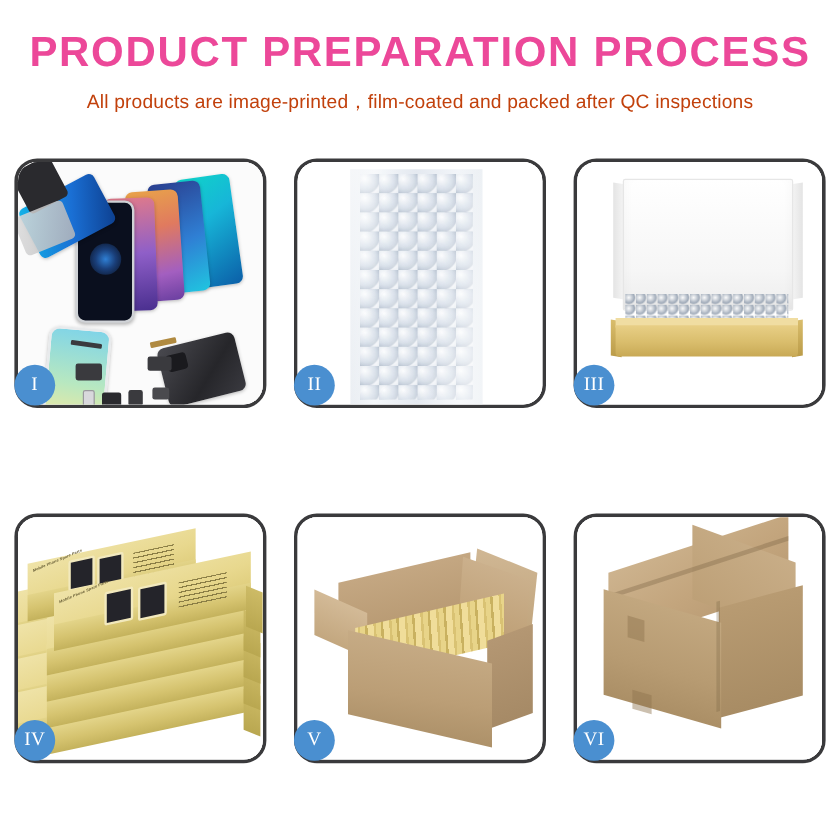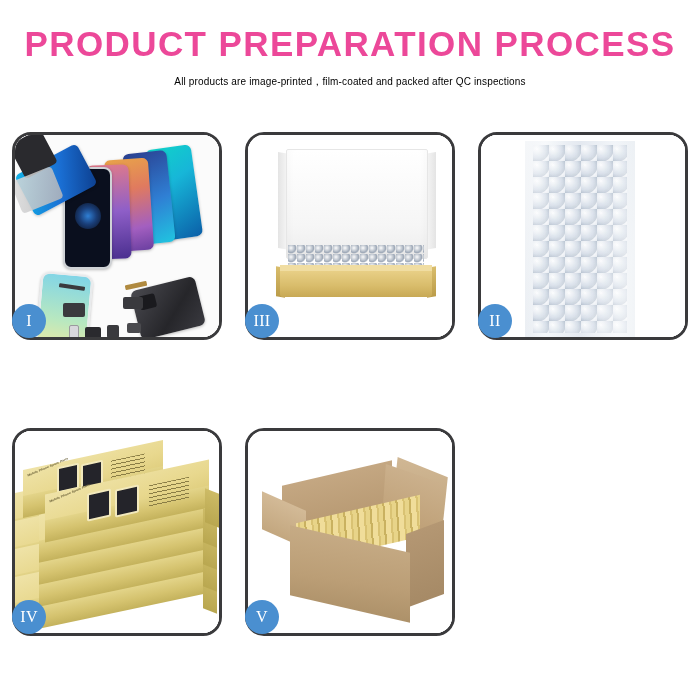--- a/index.html
+++ b/index.html
@@ -26,23 +26,23 @@
     font-size: 35px;
     font-weight: bold;
     letter-spacing: 1.4px;
     color: #ec4899;
     line-height: 1;
     white-space: nowrap;
   }
   #page-subtitle {
     margin-top: 14px;
     font-family: "Liberation Sans", sans-serif;
-    font-size: 10px;
+    font-size: 16px;
     letter-spacing: 0.15px;
-    color: #000000;
+    color: #c2410c;
     white-space: nowrap;
   }
 
   
   #panel-grid {
     position: absolute;
     left: 12px;
     top: 132px;
     width: 676px;
     height: 512px;
@@ -363,45 +363,45 @@
       <div class="cmp p1-flex5"></div>
       <div class="cmp p1-flex6"></div>
       <div class="cmp p1-flex7"></div>
       <div class="cmp p1-flex8"></div>
     </div>
     <div class="step-badge">I</div>
   </div>
 
   <div class="panel">
     <div class="panel-inner">
+      <div class="p2-bg"></div>
+      <div class="p2-sheet"></div>
+      <div class="p2-bubbles"></div>
+      <div class="p2-sheen"></div>
+    </div>
+    <div class="step-badge">II</div>
+  </div>
+
+  <div class="panel">
+    <div class="panel-inner">
       <div class="p3-bg"></div>
       <div class="p3-lid-l"></div>
       <div class="p3-lid-r"></div>
       <div class="p3-lid"></div>
       <div class="p3-inner"></div>
       <div class="p3-tray-lcap"></div>
       <div class="p3-tray-rcap"></div>
       <div class="p3-tray-top"></div>
       <div class="p3-tray-front"></div>
     </div>
     <div class="step-badge">III</div>
   </div>
 
   <div class="panel">
     <div class="panel-inner">
-      <div class="p2-bg"></div>
-      <div class="p2-sheet"></div>
-      <div class="p2-bubbles"></div>
-      <div class="p2-sheen"></div>
-    </div>
-    <div class="step-badge">II</div>
-  </div>
-
-  <div class="panel">
-    <div class="panel-inner">
       <div class="p4-bg"></div>
       <div class="p4-stack">
         <div class="bx p4-b9">
           <div class="face-top"></div>
           <div class="face-front"></div>
         </div>
         <div class="bx p4-b8">
           <div class="face-top"></div>
           <div class="face-front"></div>
         </div>
@@ -465,14 +465,28 @@
       <div class="p5-flap-right2"></div>
       <div class="p5-flap-right"></div>
       <div class="p5-flap-left"></div>
       <div class="p5-contents"></div>
       <div class="p5-side"></div>
       <div class="p5-front"></div>
     </div>
     <div class="step-badge">V</div>
   </div>
 
+  <div class="panel">
+    <div class="panel-inner">
+      <div class="p6-bg"></div>
+      <div class="p6-top"></div>
+      <div class="p6-top2"></div>
+      <div class="p6-seam"></div>
+      <div class="p6-side"></div>
+      <div class="p6-front"></div>
+      <div class="p6-edge"></div>
+      <div class="p6-tape-a"></div>
+      <div class="p6-tape-b"></div>
+    </div>
+    <div class="step-badge">VI</div>
+  </div>
 
 </div>
 
 </body></html>

